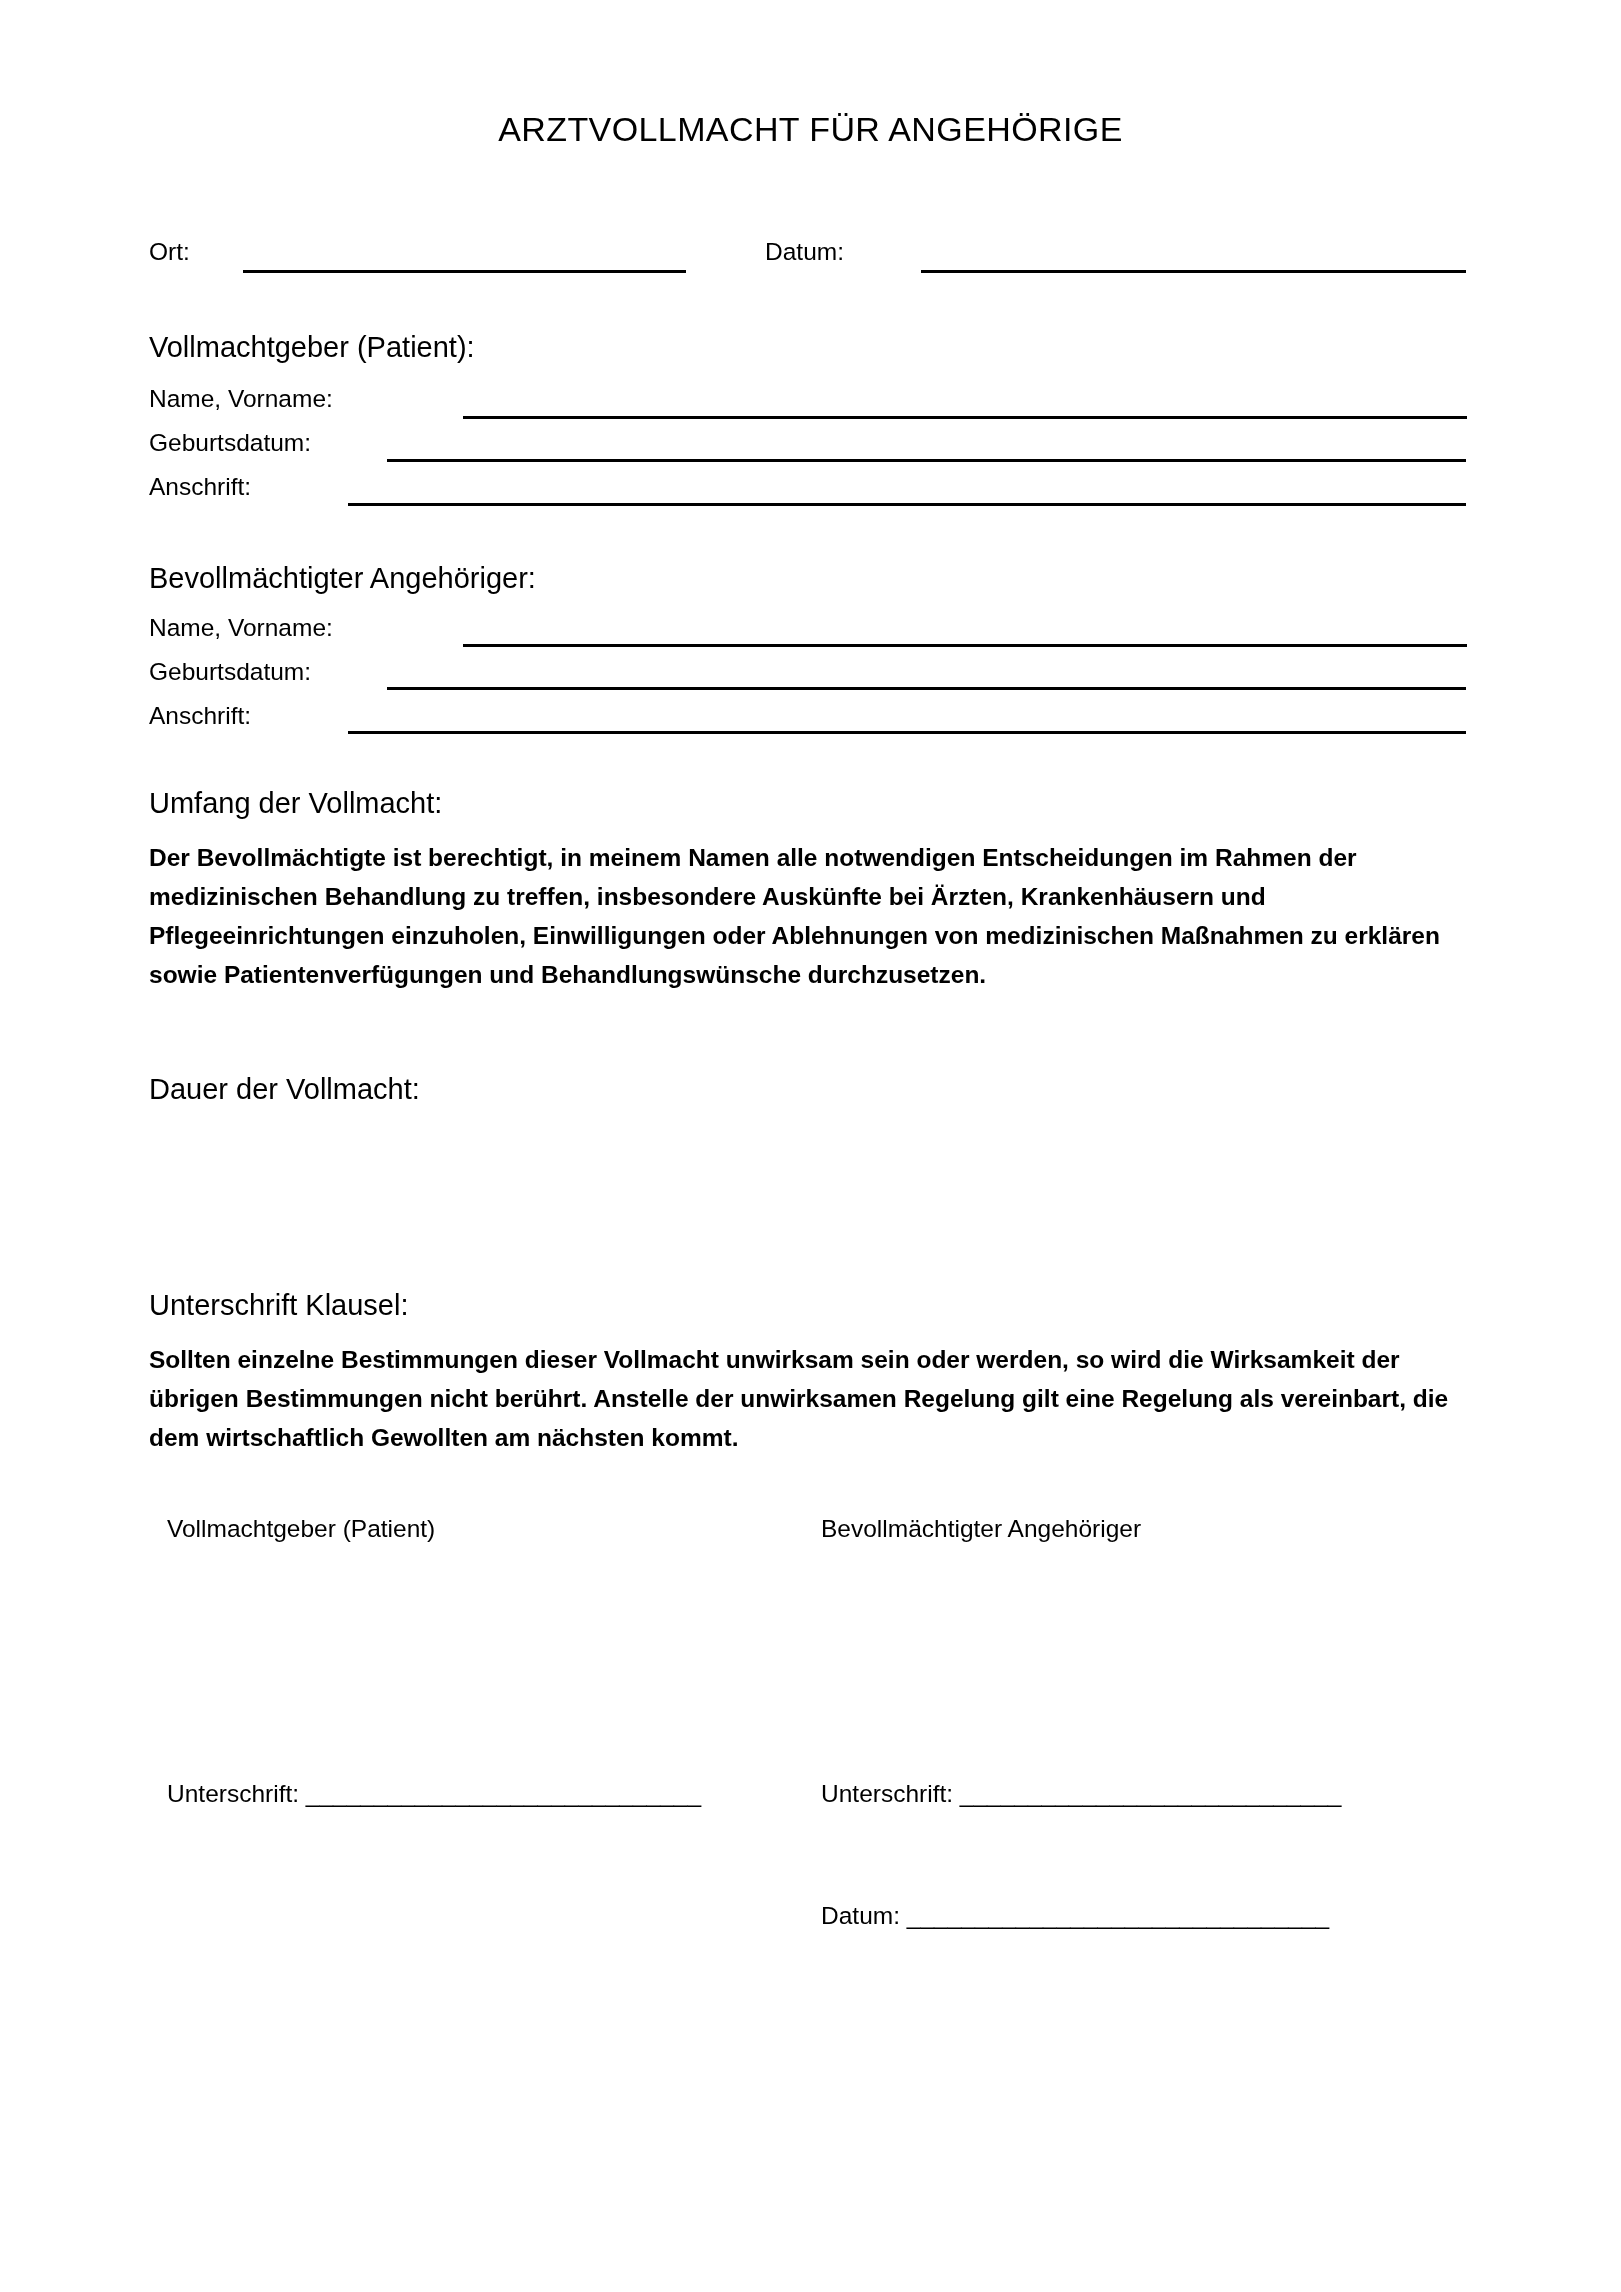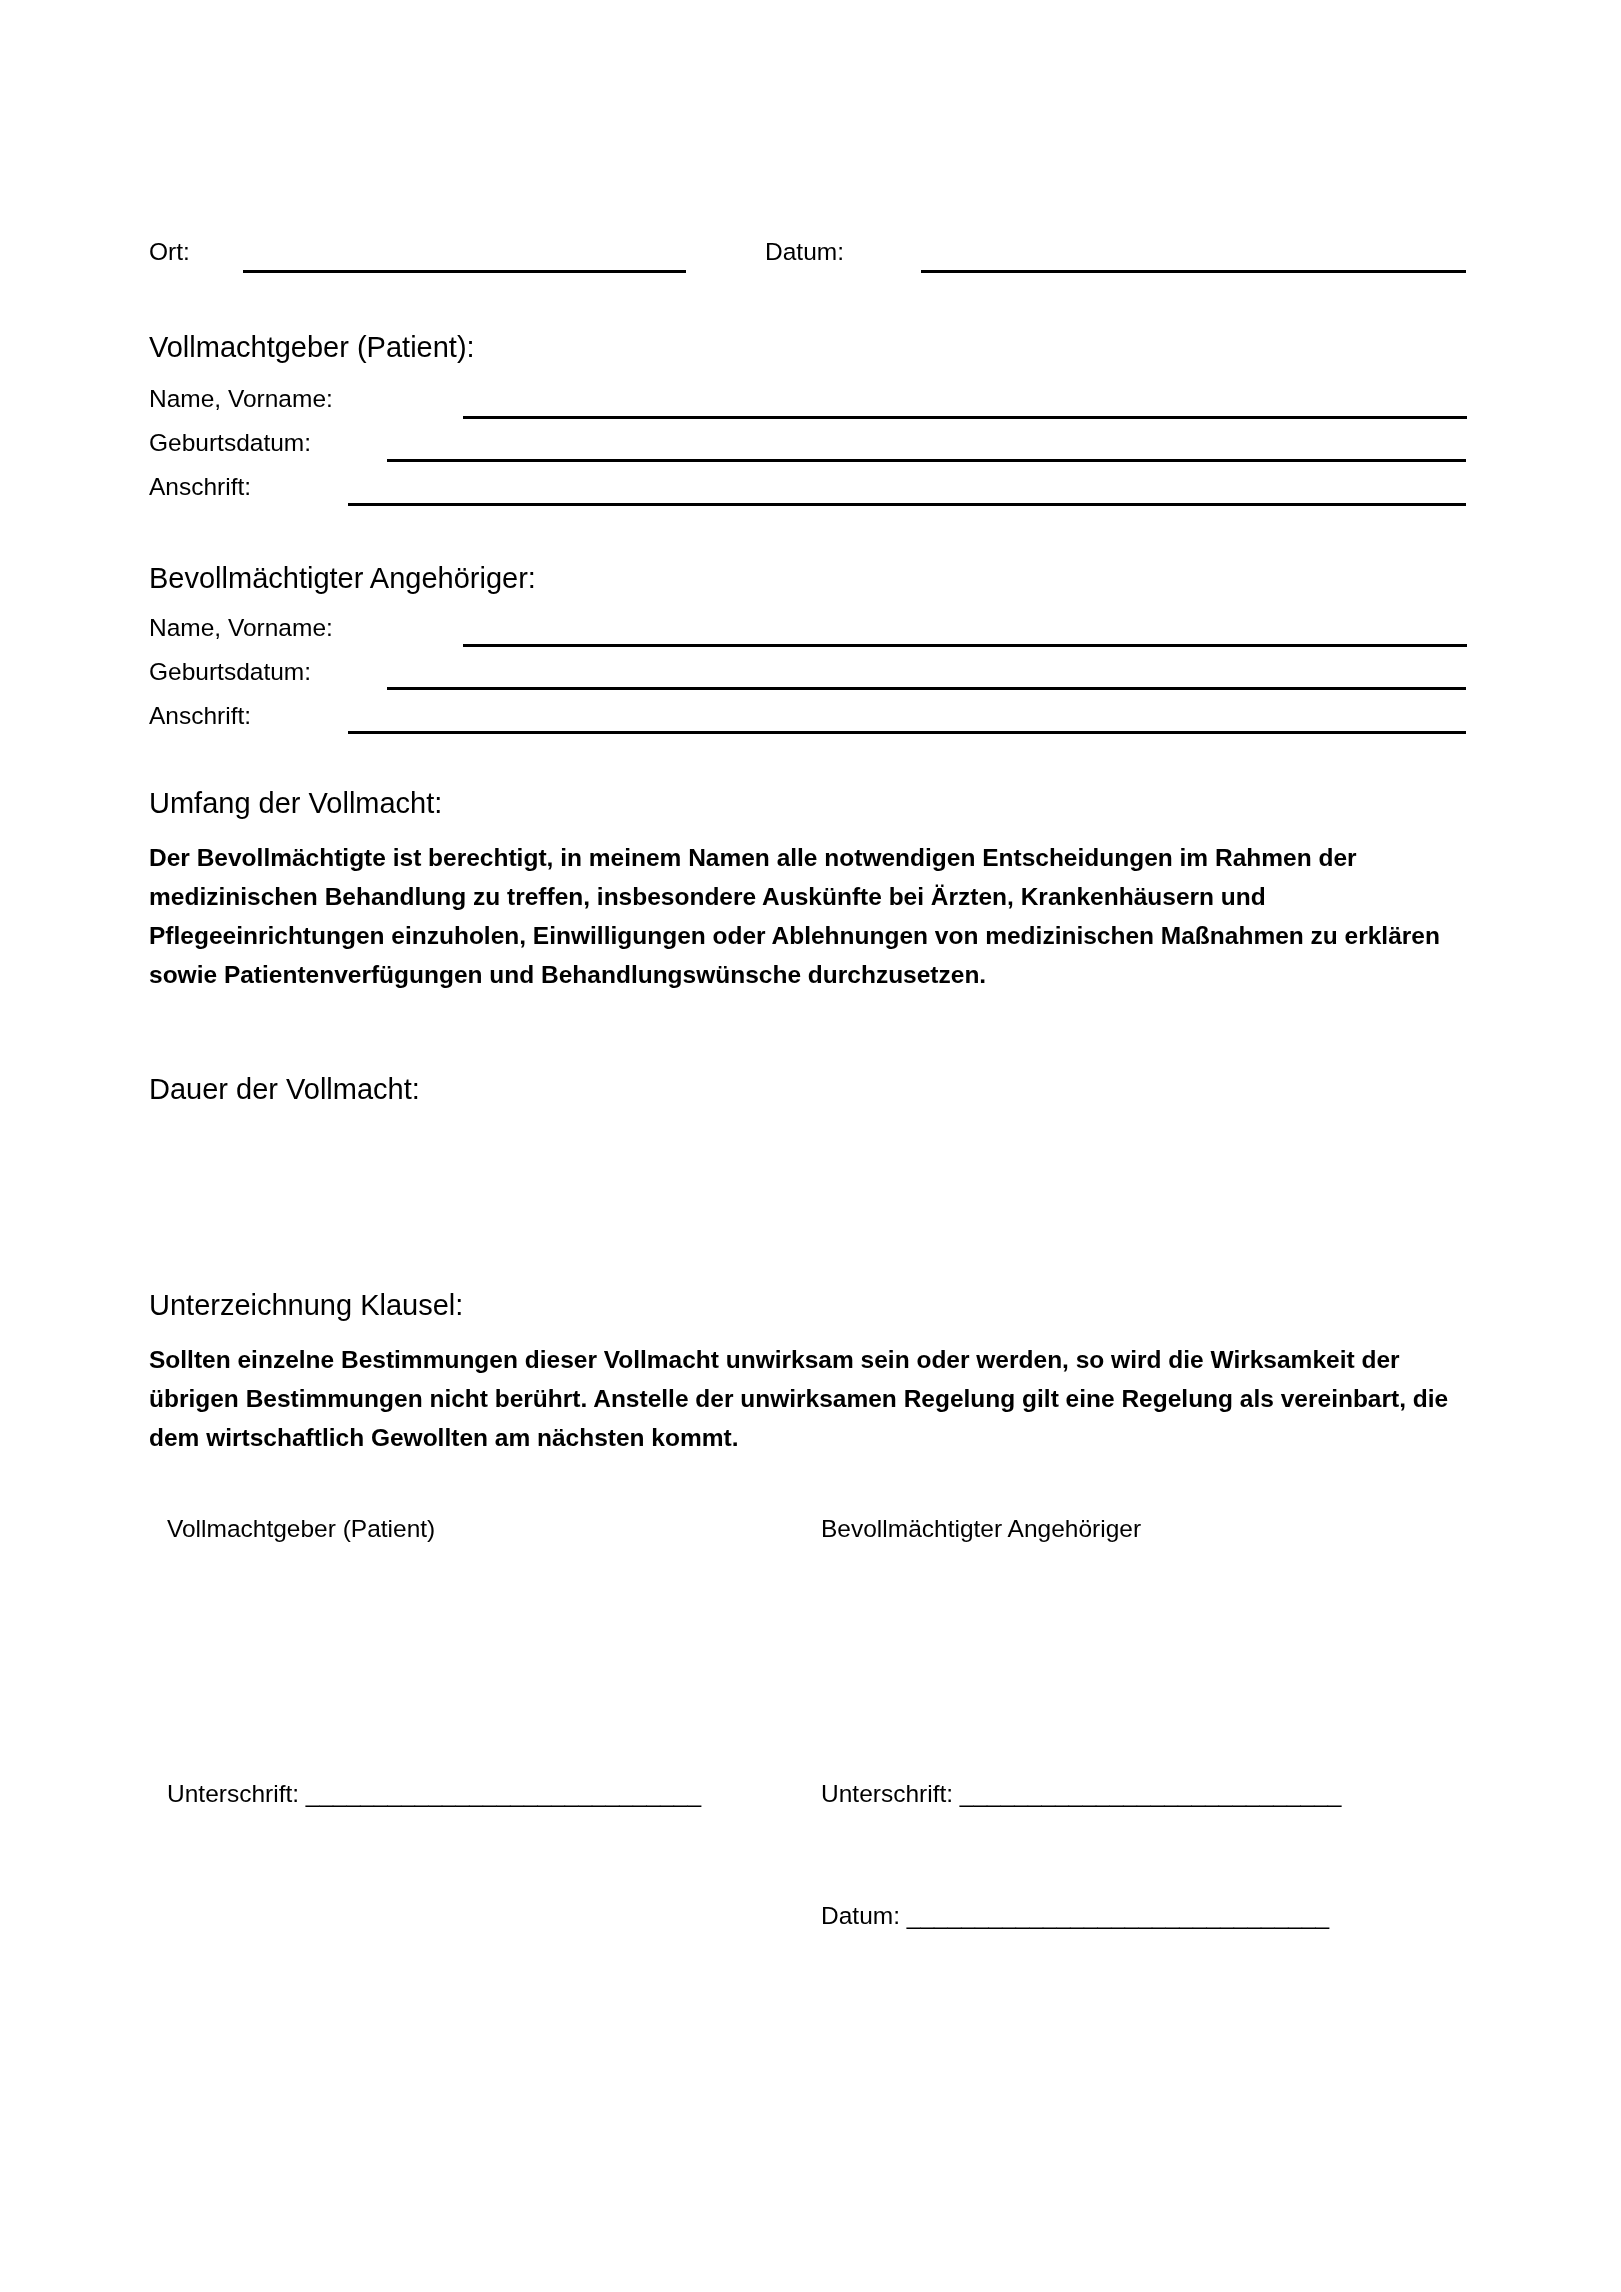--- a/index.html
+++ b/index.html
@@ -76,20 +76,21 @@
     line-height: 29px;
     white-space: nowrap;
     letter-spacing: 0px;
   }
 </style>
 </head>
 <body>
 
 <div class="page">
 
+  <div class="doc-title">ARZTVOLLMACHT FÜR ANGEHÖRIGE</div>
 
   <div class="label" style="left:149px; top:237px;">Ort:</div>
   <div class="rule" style="left:243px; top:270px; width:443px;"></div>
 
   <div class="label" style="left:765px; top:237px;">Datum:</div>
   <div class="rule" style="left:921px; top:270px; width:545px;"></div>
 
   <div class="section-head" style="left:149px; top:333px;">Vollmachtgeber (Patient):</div>
 
   <div class="label" style="left:149px; top:384px;">Name, Vorname:</div>
@@ -110,21 +111,21 @@
   <div class="rule" style="left:387px; top:687px; width:1079px;"></div>
 
   <div class="label" style="left:149px; top:701px;">Anschrift:</div>
   <div class="rule" style="left:348px; top:731px; width:1118px;"></div>
 
   <div class="section-head" style="left:149px; top:789px;text-align:center;">Umfang der Vollmacht:</div>
   <div class="para" style="left:149px; top:838px;">Der Bevollmächtigte ist berechtigt, in meinem Namen alle notwendigen Entscheidungen im Rahmen der medizinischen Behandlung zu treffen, insbesondere Auskünfte bei Ärzten, Krankenhäusern und Pflegeeinrichtungen einzuholen, Einwilligungen oder Ablehnungen von medizinischen Maßnahmen zu erklären sowie Patientenverfügungen und Behandlungswünsche durchzusetzen.</div>
 
   <div class="section-head" style="left:149px; top:1075px;">Dauer der Vollmacht:</div>
 
-  <div class="section-head" style="left:149px; top:1291px;">Unterzeichnung Klausel:</div>
+  <div class="section-head" style="left:149px; top:1291px;">Unterschrift Klausel:</div>
   <div class="para" style="left:149px; top:1340px;">Sollten einzelne Bestimmungen dieser Vollmacht unwirksam sein oder werden, so wird die Wirksamkeit der übrigen Bestimmungen nicht berührt. Anstelle der unwirksamen Regelung gilt eine Regelung als vereinbart, die dem wirtschaftlich Gewollten am nächsten kommt.</div>
 
   <div class="sig-head" style="left:167px; top:1514px;">Vollmachtgeber (Patient)</div>
   <div class="sig-head" style="left:821px; top:1514px;">Bevollmächtigter Angehöriger</div>
 
   <div class="sig-line" style="left:167px; top:1779px;">Unterschrift: _____________________________</div>
   <div class="sig-line" style="left:821px; top:1779px;">Unterschrift: ____________________________</div>
 
   <div class="sig-line" style="left:821px; top:1901px;">Datum: _______________________________</div>
 

